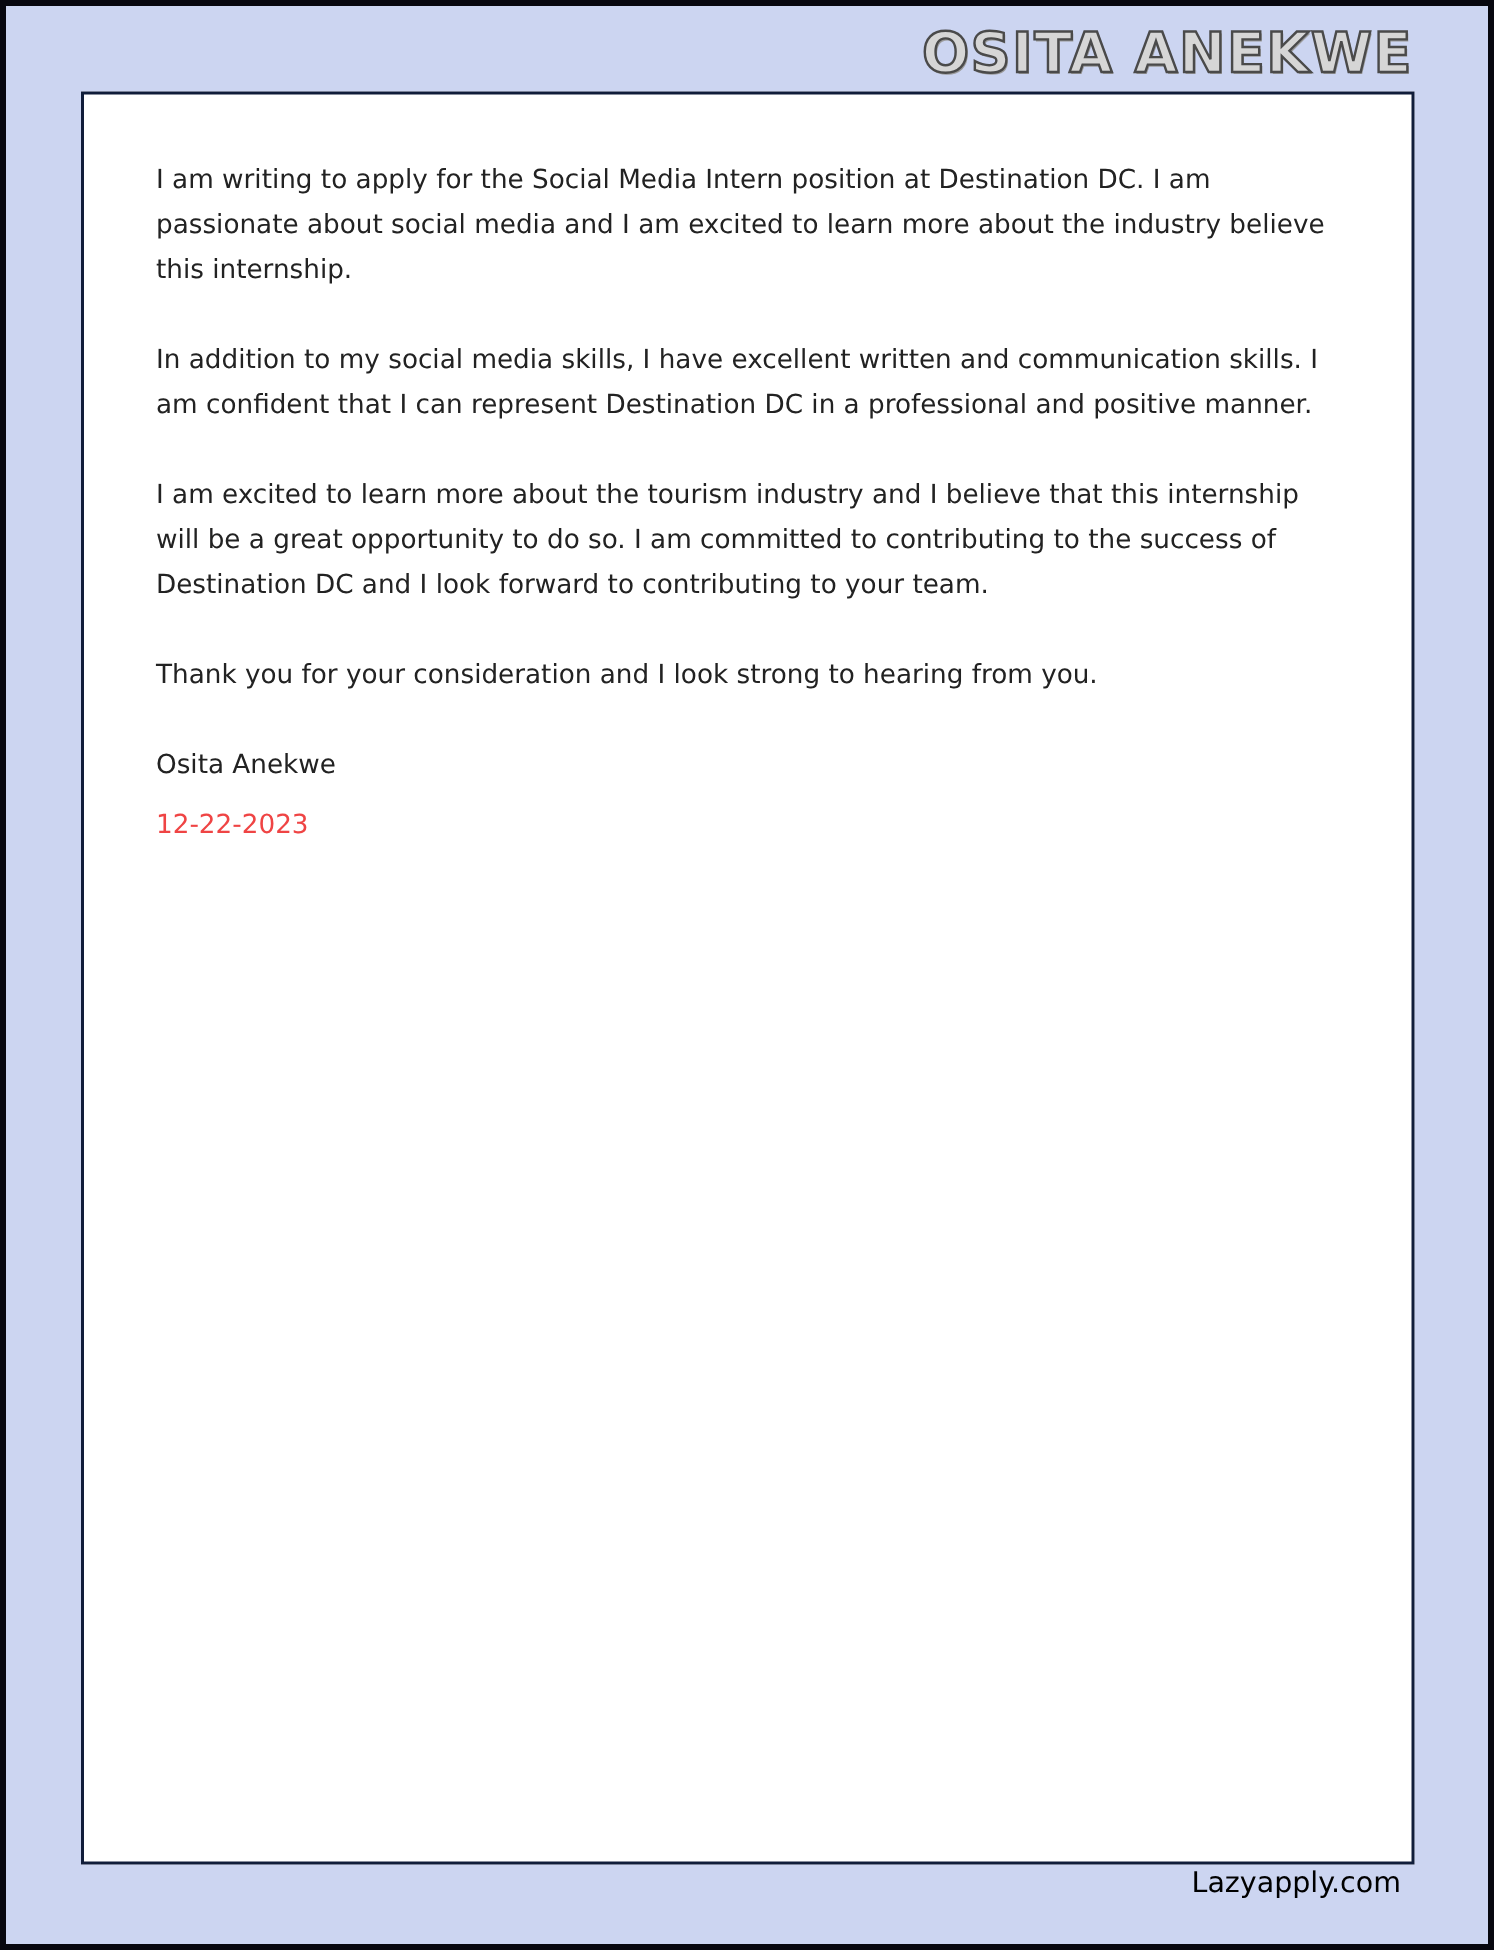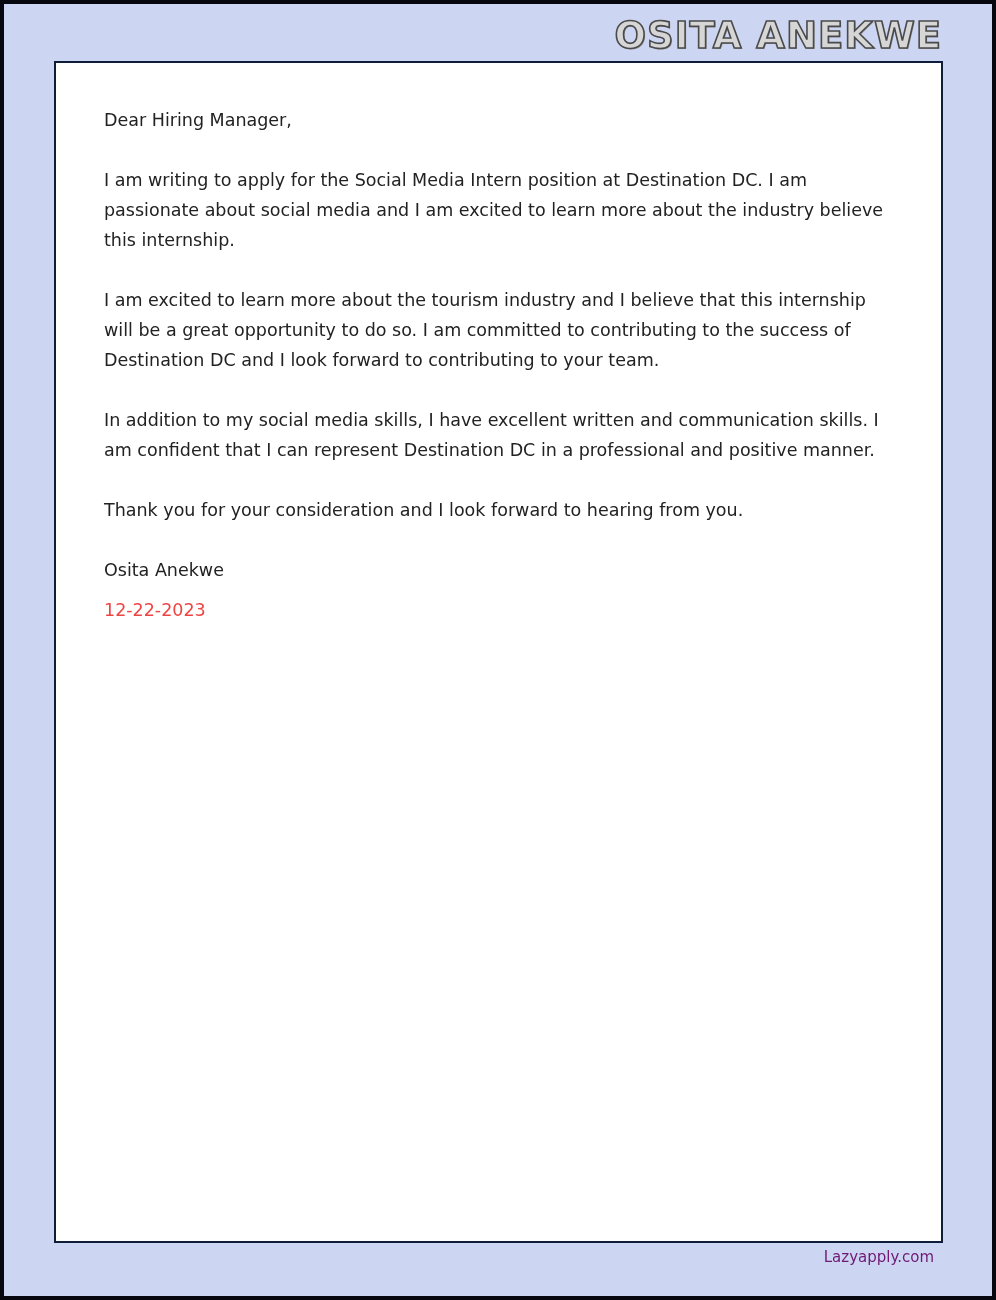--- a/index.html
+++ b/index.html
@@ -54,43 +54,42 @@
     margin-bottom: 10px;
   }
   .letter-box p.date {
     color: #ef4444;
     cursor: pointer;
   }
   .footer {
     position: absolute;
     right: 58px;
     bottom: 30px;
-    font-size: 15px;
-    color: #701a75;
+    font-size: 19px;
+    color: #000000;
     cursor: pointer;
   }
 </style>
 </head>
 <body>
 
 <div class="header">
   <span class="header-name">OSITA ANEKWE</span>
 </div>
 
 <div class="letter-box">
-  <p>Dear Hiring Manager,</p>
 
   <p>I am writing to apply for the Social Media Intern position at Destination DC. I am passionate about social media and I am excited to learn more about the industry believe this internship.</p>
 
 
+  <p>In addition to my social media skills, I have excellent written and communication skills. I am confident that I can represent Destination DC in a professional and positive manner.</p>
+
   <p>I am excited to learn more about the tourism industry and I believe that this internship will be a great opportunity to do so. I am committed to contributing to the success of Destination DC and I look forward to contributing to your team.</p>
 
-  <p>In addition to my social media skills, I have excellent written and communication skills. I am confident that I can represent Destination DC in a professional and positive manner.</p>
-
-  <p>Thank you for your consideration and I look forward to hearing from you.</p>
+  <p>Thank you for your consideration and I look strong to hearing from you.</p>
 
 
   <p class="signature">Osita Anekwe</p>
 
   <p class="date">12-22-2023</p>
 </div>
 
 <div class="footer">Lazyapply.com</div>
 
 </body></html>

